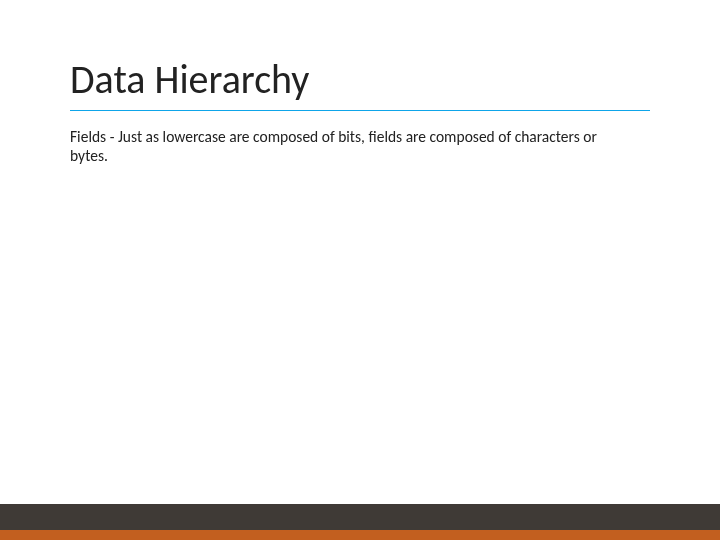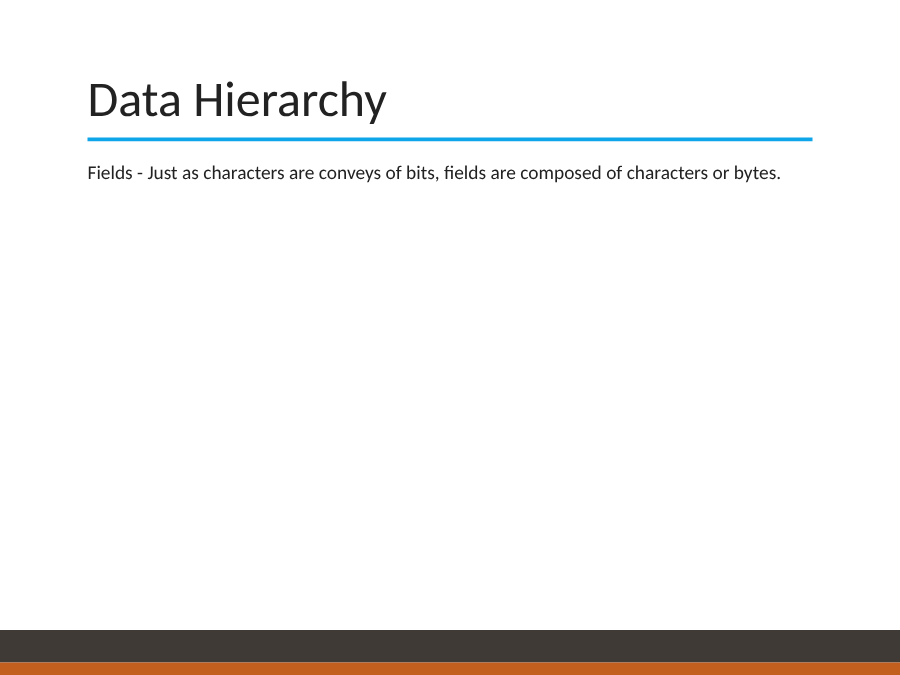--- a/index.html
+++ b/index.html
@@ -15,21 +15,21 @@
       width: 100%;
       height: 100%;
       padding: 55px 70px 0 70px;
       position: relative;
     }
     .title {
       font-size: 40px;
       font-weight: 400;
       color: #222;
       letter-spacing: 0px;
-      border-bottom: 3px solid #0ea5e9;
+      border-bottom: 1px solid #0ea5e9;
       padding-bottom: 6px;
       margin-bottom: 16px;
     }
     .body-text {
       font-size: 15.5px;
       color: #222;
       line-height: 1.25;
       max-width: 560px;
     }
     .body-text p { margin-bottom: 16px; }
@@ -47,19 +47,19 @@
       height: 10px;
       background: #c25f1f;
     }
   </style>
 </head>
 <body>
 
 <div class="slide">
   <h1 class="title">Data Hierarchy</h1>
   <div class="body-text">
-    <p>Fields - Just as characters are conveys of bits, fields are composed of characters or bytes.</p>
+    <p>Fields - Just as lowercase are composed of bits, fields are composed of characters or bytes.</p>
   </div>
   <div class="footer-bars">
     <div class="bar-dark"></div>
     <div class="bar-orange"></div>
   </div>
 </div>
 
 </body></html>

